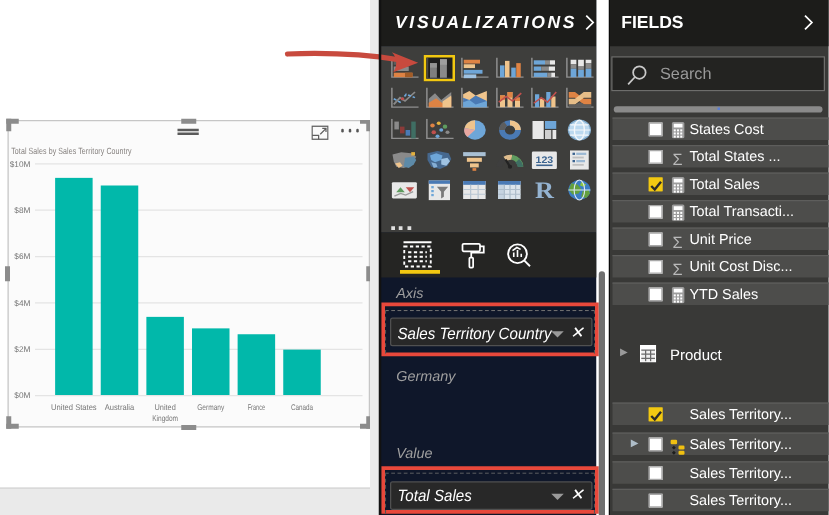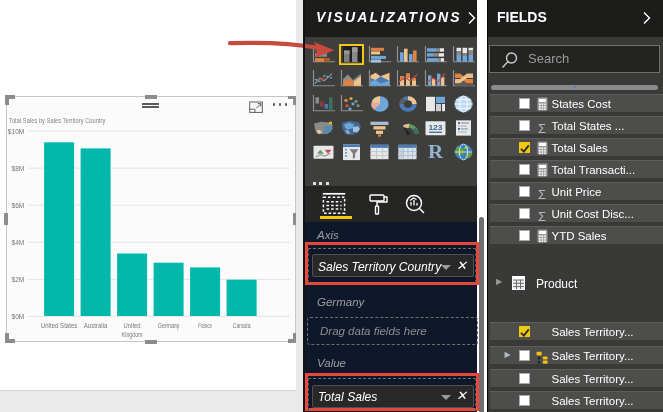--- a/index.html
+++ b/index.html
@@ -170,23 +170,20 @@
     </div>
     <div class="buck" style="top:229px">Axis</div>
     <div class="redrect" style="top:242px;height:43px"></div>
     <div class="dz" style="top:248px;height:35px"></div>
     <div class="pill" style="top:254px">
       <span class="ptxt">Sales Territory Country</span>
         <span class="chev"></span>
         <span class="px">✕</span>
     </div>
     <div class="buck" style="top:296px">Germany</div>
-    <div class="emptywell">
-        <span>Drag data fields here</span>
-      </div>
     <div class="buck" style="top:357px">Value</div>
     <div class="redrect" style="top:372.5px;height:38.5px"></div>
     <div class="dz" style="top:377.5px;height:33px"></div>
     <div class="pill" style="top:384.5px">
       <span class="ptxt">Total Sales</span>
         <span class="chev"></span>
         <span class="px">✕</span>
     </div>
     <div id="vscroll"></div>
   </div>

